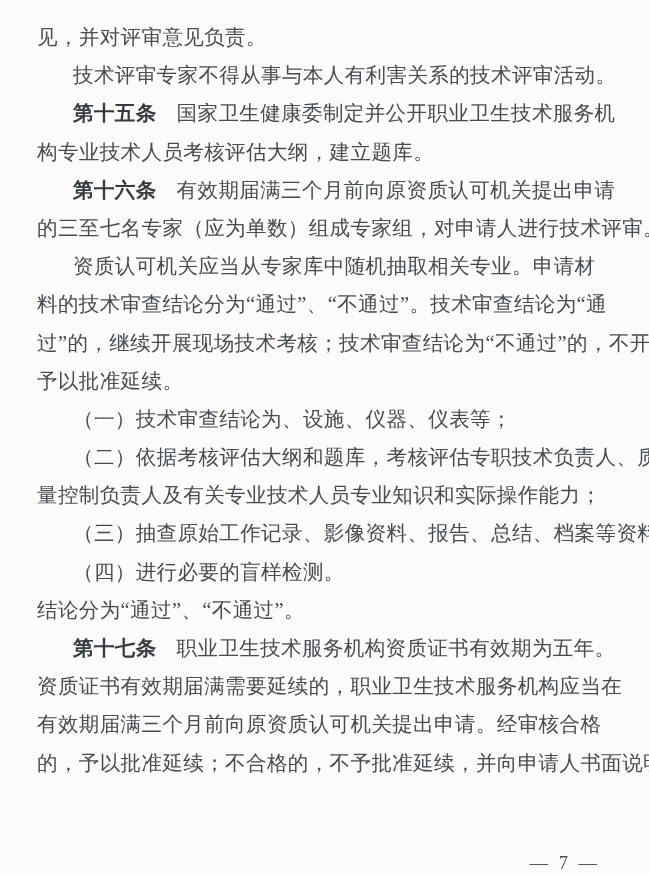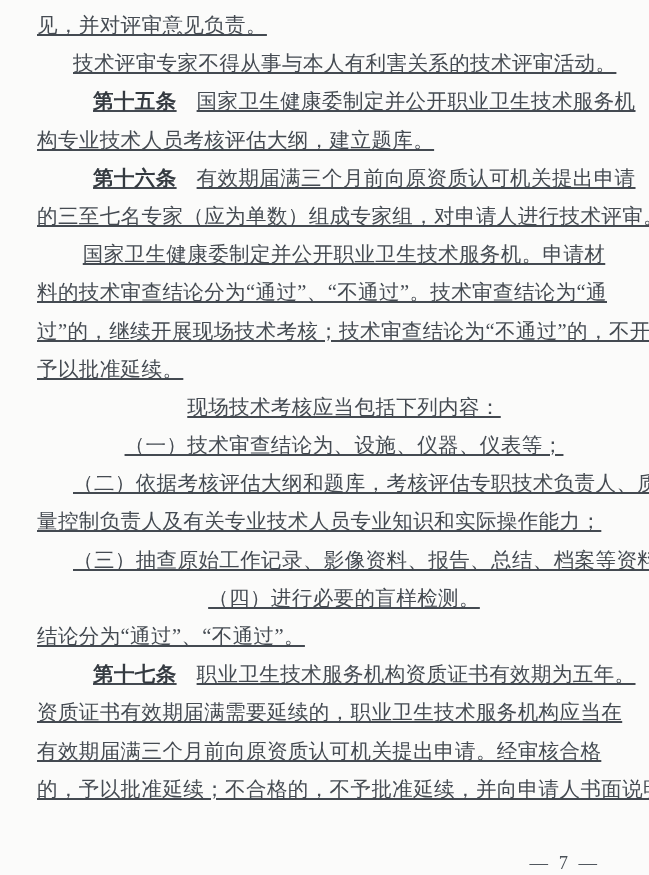--- a/index.html
+++ b/index.html
@@ -13,41 +13,38 @@
     height: 875px;
     margin: 0 auto;
     background: #fbfbfa;
     overflow: hidden;
     font-family: "Liberation Serif", "DejaVu Serif", serif;
     color: #444a51;
   }
   .text-block {
     position: absolute;
     left: 37px;
-    top: 6px;
+    top: 18px;
     width: 578px;
-    text-decoration: underline;
   }
   .line {
     height: 38.2px;
     line-height: 38.2px;
     font-size: 20.5px;
     letter-spacing: 0.4px;
     white-space: nowrap;
     color: #454b52;
   }
   .line.indent {
     text-indent: 36px;
-    text-align: center;
   }
   .article-head {
     font-weight: 700;
     color: #343a40;
     margin-right: 20px;
-    margin-left: 20px;
   }
   .page-number {
     position: absolute;
     right: 49px;
     bottom: 1px;
     font-size: 18.5px;
     letter-spacing: 3px;
     color: #4a5057;
     white-space: nowrap;
   }
@@ -57,25 +54,24 @@
 
 <div class="page">
 
   <div class="text-block">
     <div class="line"><span>见，并对评审意见负责。</span></div>
     <div class="line indent"><span>技术评审专家不得从事与本人有利害关系的技术评审活动。</span></div>
     <div class="line indent"><span class="article-head">第十五条</span><span>国家卫生健康委制定并公开职业卫生技术服务机</span></div>
     <div class="line"><span>构专业技术人员考核评估大纲，建立题库。</span></div>
     <div class="line indent"><span class="article-head">第十六条</span><span>有效期届满三个月前向原资质认可机关提出申请</span></div>
     <div class="line"><span>的三至七名专家（应为单数）组成专家组，对申请人进行技术评审。</span></div>
-    <div class="line indent"><span>国家卫生健康委制定并公开职业卫生技术服务机。申请材</span></div>
+    <div class="line indent"><span>资质认可机关应当从专家库中随机抽取相关专业。申请材</span></div>
     <div class="line"><span>料的技术审查结论分为“通过”、“不通过”。技术审查结论为“通</span></div>
     <div class="line"><span>过”的，继续开展现场技术考核；技术审查结论为“不通过”的，不开</span></div>
     <div class="line"><span>予以批准延续。</span></div>
-    <div class="line indent"><span>现场技术考核应当包括下列内容：</span></div>
     <div class="line indent"><span>（一）技术审查结论为、设施、仪器、仪表等；</span></div>
     <div class="line indent"><span>（二）依据考核评估大纲和题库，考核评估专职技术负责人、质</span></div>
     <div class="line"><span>量控制负责人及有关专业技术人员专业知识和实际操作能力；</span></div>
     <div class="line indent"><span>（三）抽查原始工作记录、影像资料、报告、总结、档案等资料；</span></div>
     <div class="line indent"><span>（四）进行必要的盲样检测。</span></div>
     <div class="line"><span>结论分为“通过”、“不通过”。</span></div>
     <div class="line indent"><span class="article-head">第十七条</span><span>职业卫生技术服务机构资质证书有效期为五年。</span></div>
     <div class="line"><span>资质证书有效期届满需要延续的，职业卫生技术服务机构应当在</span></div>
     <div class="line"><span>有效期届满三个月前向原资质认可机关提出申请。经审核合格</span></div>
     <div class="line"><span>的，予以批准延续；不合格的，不予批准延续，并向申请人书面说明</span></div>

